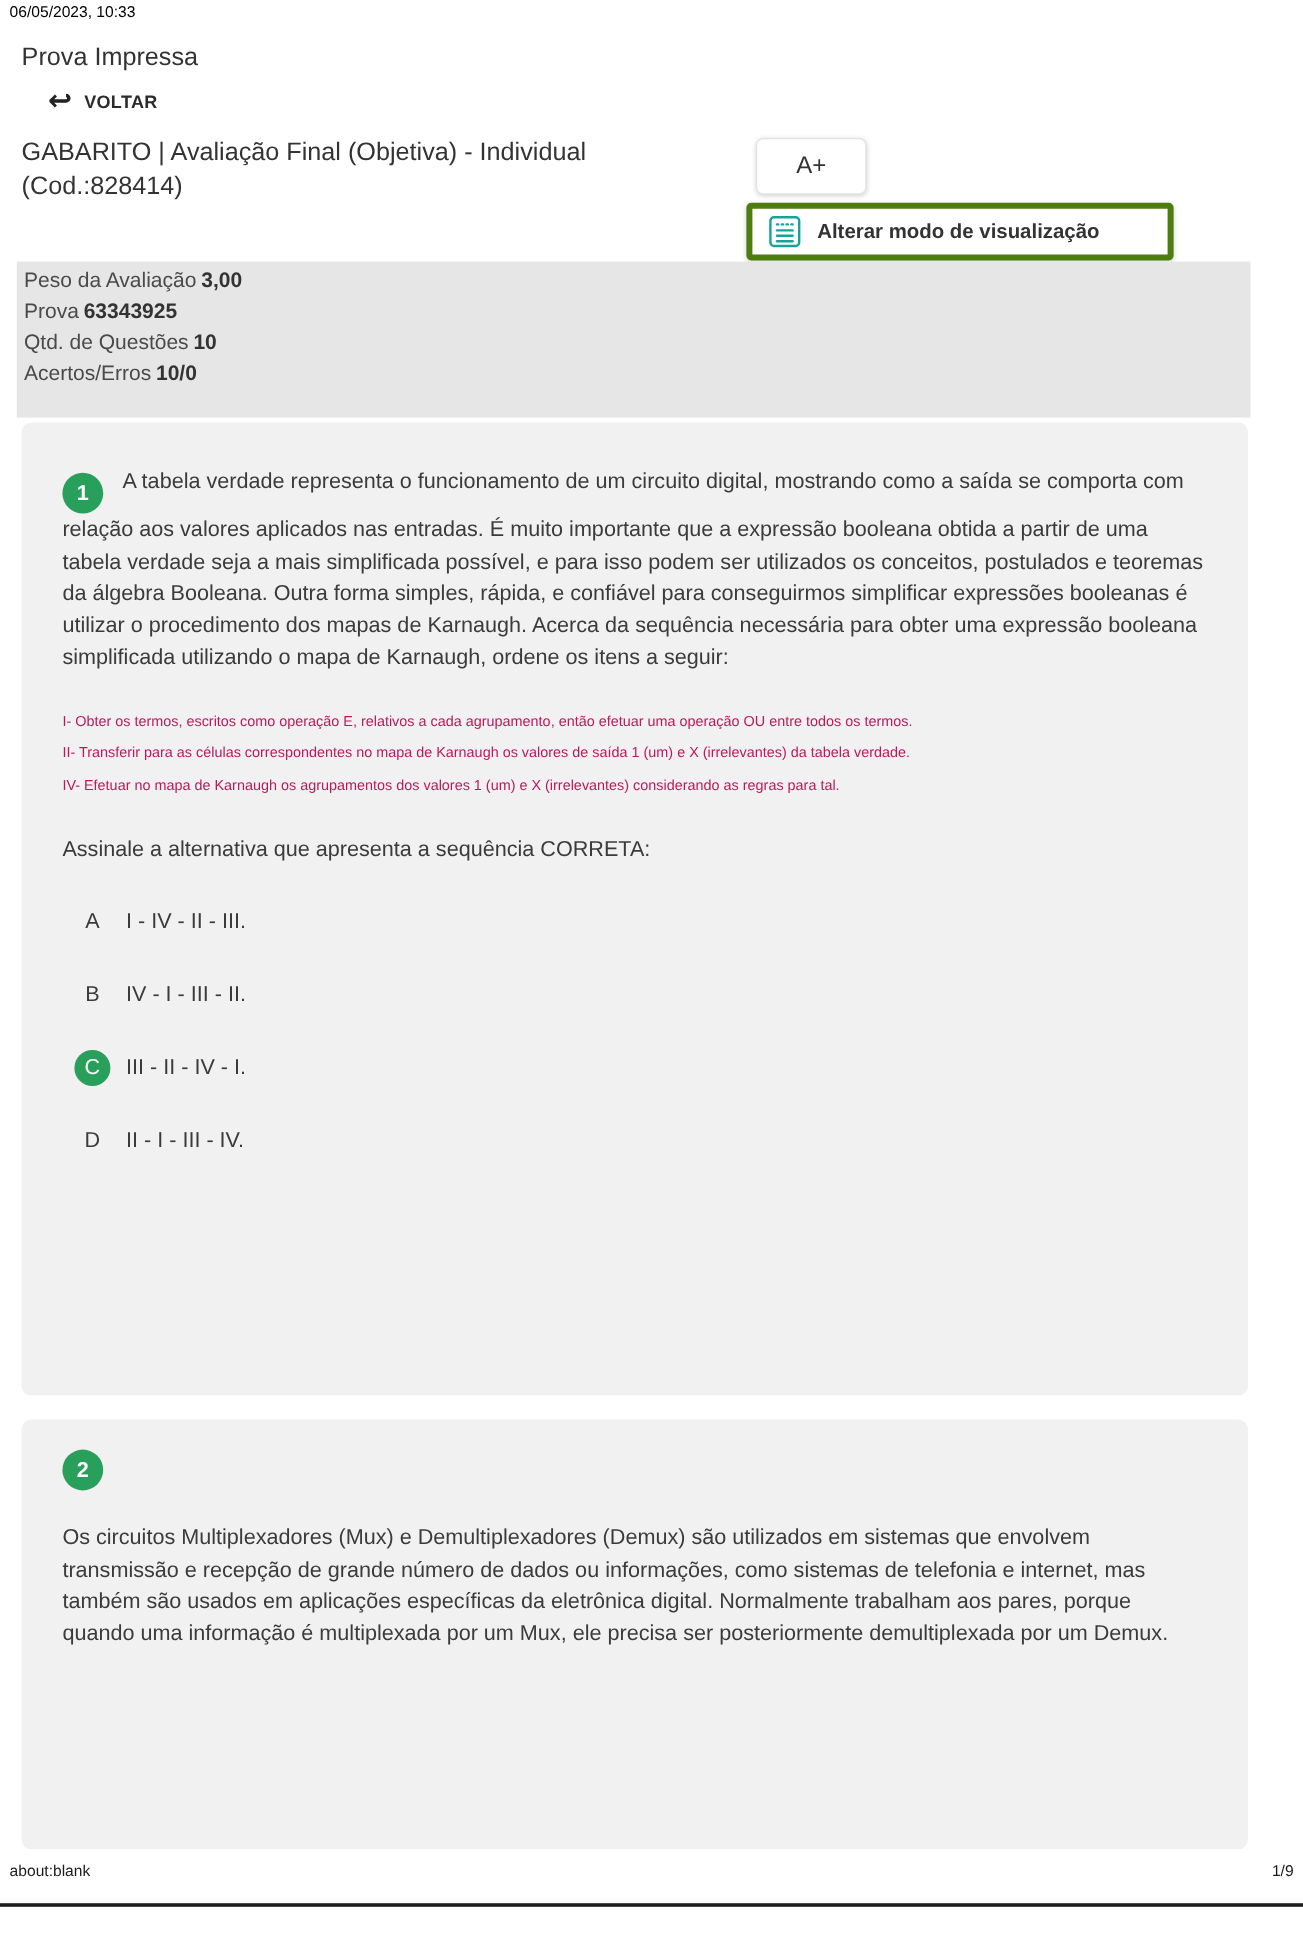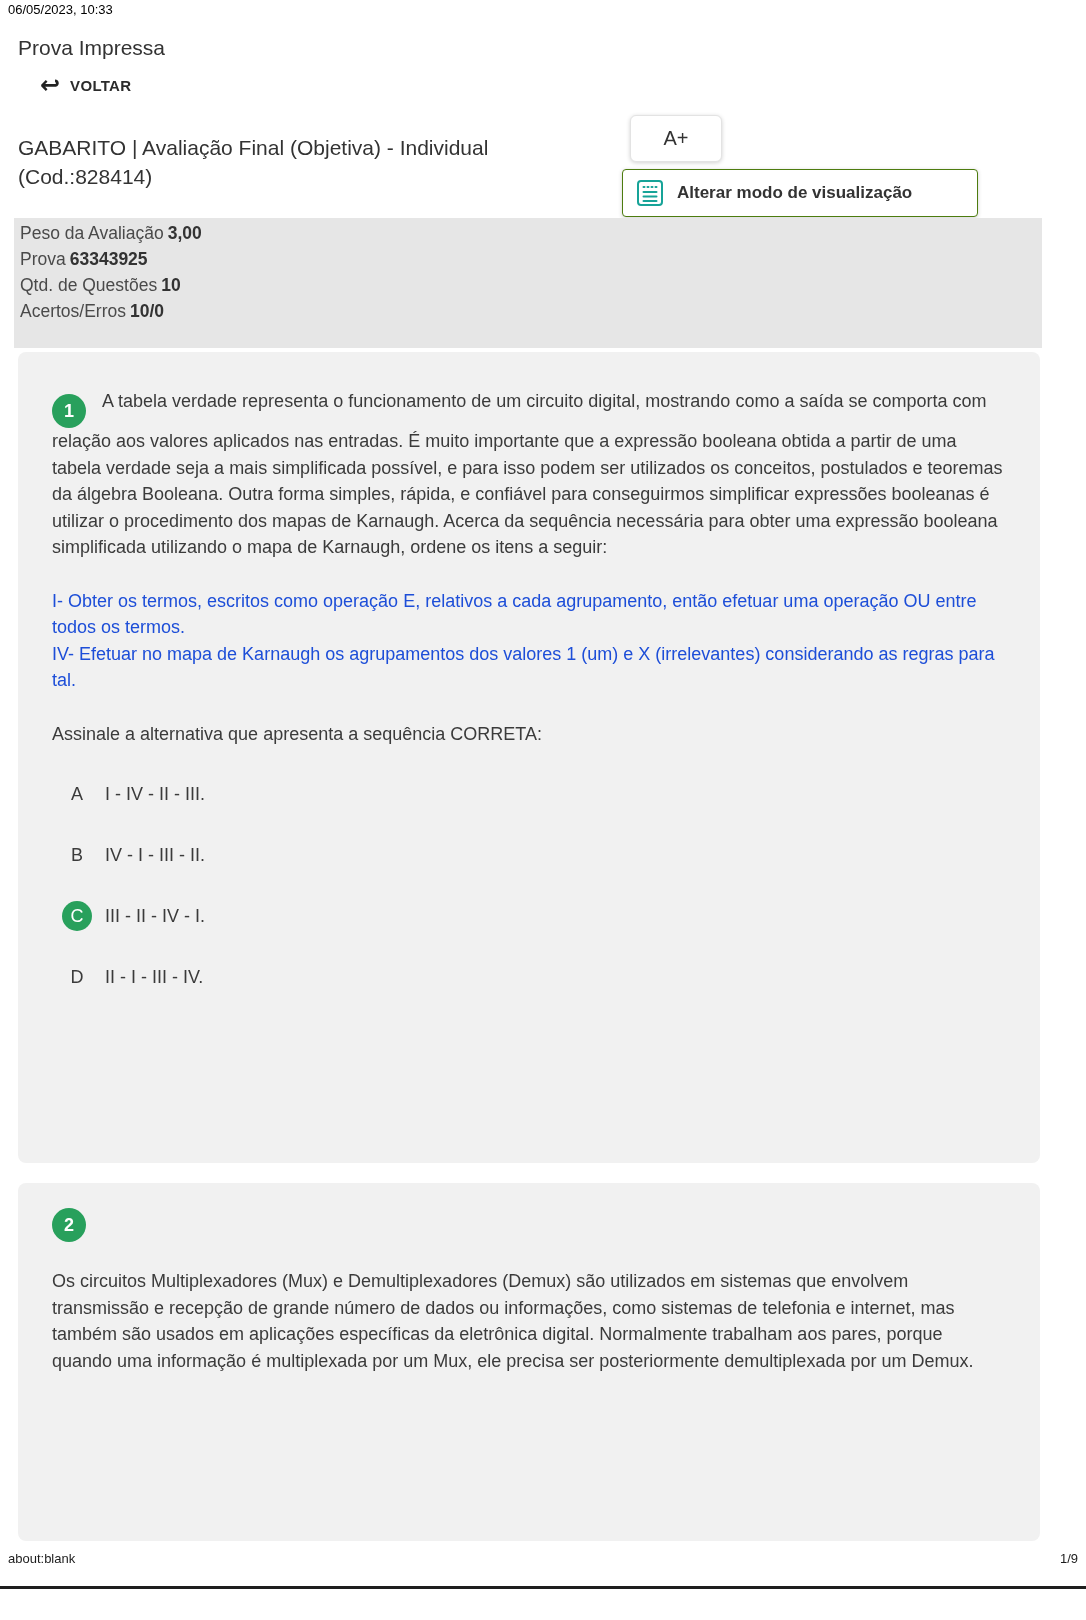--- a/index.html
+++ b/index.html
@@ -18,31 +18,31 @@
   .print-footer { position:absolute; top:1551px; left:8px; right:8px; display:flex; justify-content:space-between; font-size:13px; color:#1c1c1c; }
   .bottom-line { position:absolute; top:1586px; left:0; width:100%; height:3px; background:#1e1e1e; }
 
   
   .page-title { position:absolute; top:36px; left:18px; font-size:21px; font-weight:400; color:#333; }
 
   .back-row { position:absolute; top:74px; left:40px; display:flex; align-items:center; gap:10px; cursor:pointer; }
   .back-icon { font-size:24px; font-weight:bold; color:#222; line-height:22px; }
   .back-label { font-size:15px; font-weight:bold; color:#2b2b2b; letter-spacing:0.3px; }
 
-  .exam-heading { position:absolute; top:112px; left:18px; width:600px; font-size:21px; line-height:29px; color:#333;margin-top:21px; }
+  .exam-heading { position:absolute; top:112px; left:18px; width:600px; font-size:21px; line-height:29px; color:#333; }
 
   .btn-aplus {
     position:absolute; top:115px; left:630px; width:92px; height:47px;
     background:#fff; border:1px solid #e3e3e3; border-radius:6px;
     box-shadow:0 1px 4px rgba(0,0,0,0.18);
     font-size:20px; color:#333; font-family:inherit; cursor:pointer;
   }
   .btn-viewmode {
     position:absolute; top:169px; left:622px; width:356px; height:48px;
-    background:#fff; border:1px solid #4d7c0f; border-radius:4px;
+    background:#fff; border:5px solid #4d7c0f; border-radius:4px;
     box-shadow:0 1px 4px rgba(0,0,0,0.18);
     display:flex; align-items:center; gap:12px; padding:0 12px;
     font-family:inherit; cursor:pointer;
   }
   .vm-label { font-size:17px; font-weight:bold; color:#333; }
 
   
   .info-bar {
     position:absolute; top:218px; left:14px; width:1028px; height:130px;
     background:#e6e6e6; padding:2px 0 0 6px;
@@ -60,21 +60,21 @@
 
   .qnum {
     display:inline-flex; width:34px; height:34px; border-radius:50%;
     background:#28a05c; color:#fff; font-weight:bold; font-size:18px;
     align-items:center; justify-content:center;
   }
   .qnum.inline { vertical-align:-10px; margin-right:16px; }
 
   .qtext { font-size:18px; line-height:26.5px; color:#3b3b3b; }
   .qitems { margin-top:27px; }
-  .qitem { font-size:18px; line-height:26.5px; color:#1d4ed8; }
+  .qitem { font-size:12px; line-height:26.5px; color:#be185d; }
   .qprompt { margin-top:27px; font-size:18px; line-height:26.5px; color:#3b3b3b; }
 
   .options { margin-top:32px; }
   .option { display:flex; align-items:center; margin-bottom:31px; min-height:30px; }
   .opt-letter {
     width:30px; height:30px; margin-left:10px; margin-right:13px;
     display:flex; align-items:center; justify-content:center;
     font-size:18px; color:#3b3b3b; flex:0 0 30px;
   }
   .opt-letter.correct { background:#28a05c; border-radius:50%; color:#fff; }
@@ -132,20 +132,21 @@
   <div class="info-row">
     <span>Acertos/Erros</span><span class="val">10/0</span>
   </div>
 </section>
 
 <section class="card q1">
   <p class="qtext"><span class="qnum inline">1</span><span>A tabela verdade representa o funcionamento de um circuito digital, mostrando como a saída se comporta com relação aos valores aplicados nas entradas. É muito importante que a expressão booleana obtida a partir de uma tabela verdade seja a mais simplificada possível, e para isso podem ser utilizados os conceitos, postulados e teoremas da álgebra Booleana. Outra forma simples, rápida, e confiável para conseguirmos simplificar expressões booleanas é utilizar o procedimento dos mapas de Karnaugh. Acerca da sequência necessária para obter uma expressão booleana simplificada utilizando o mapa de Karnaugh, ordene os itens a seguir:</span></p>
 
   <div class="qitems">
     <div class="qitem">I- Obter os termos, escritos como operação E, relativos a cada agrupamento, então efetuar uma operação OU entre todos os termos.</div>
+    <div class="qitem">II- Transferir para as células correspondentes no mapa de Karnaugh os valores de saída 1 (um) e X (irrelevantes) da tabela verdade.</div>
     <div class="qitem">IV- Efetuar no mapa de Karnaugh os agrupamentos dos valores 1 (um) e X (irrelevantes) considerando as regras para tal.</div>
   </div>
 
   <p class="qprompt">Assinale a alternativa que apresenta a sequência CORRETA:</p>
 
   <div class="options">
     <div class="option">
       <span class="opt-letter">A</span>
       <span class="opt-text">I - IV - II - III.</span>
     </div>

